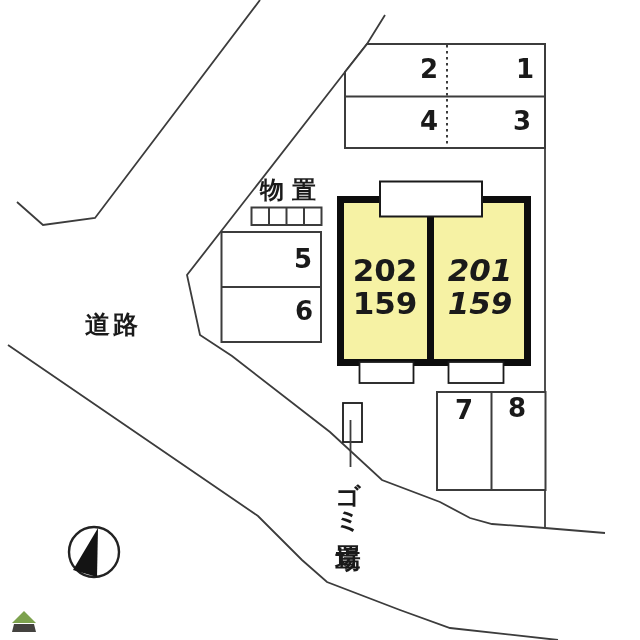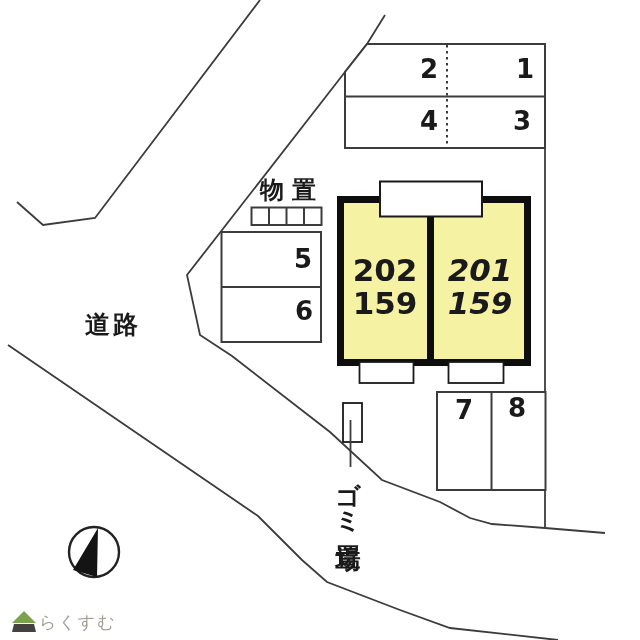--- a/index.html
+++ b/index.html
@@ -92,17 +92,14 @@
 
   <div class="num" style="left:429px;top:69px;">2</div>
   <div class="num" style="left:525px;top:69px;">1</div>
   <div class="num" style="left:429px;top:121px;">4</div>
   <div class="num" style="left:522px;top:121px;">3</div>
   <div class="num" style="left:303px;top:259px;">5</div>
   <div class="num" style="left:304px;top:311px;">6</div>
   <div class="num" style="left:464px;top:410px;">7</div>
   <div class="num" style="left:517px;top:408px;">8</div>
 
-  <div class="watermark">
-    <span>らくすむ</span>
-  </div>
 
 </div>
 
 </body></html>

